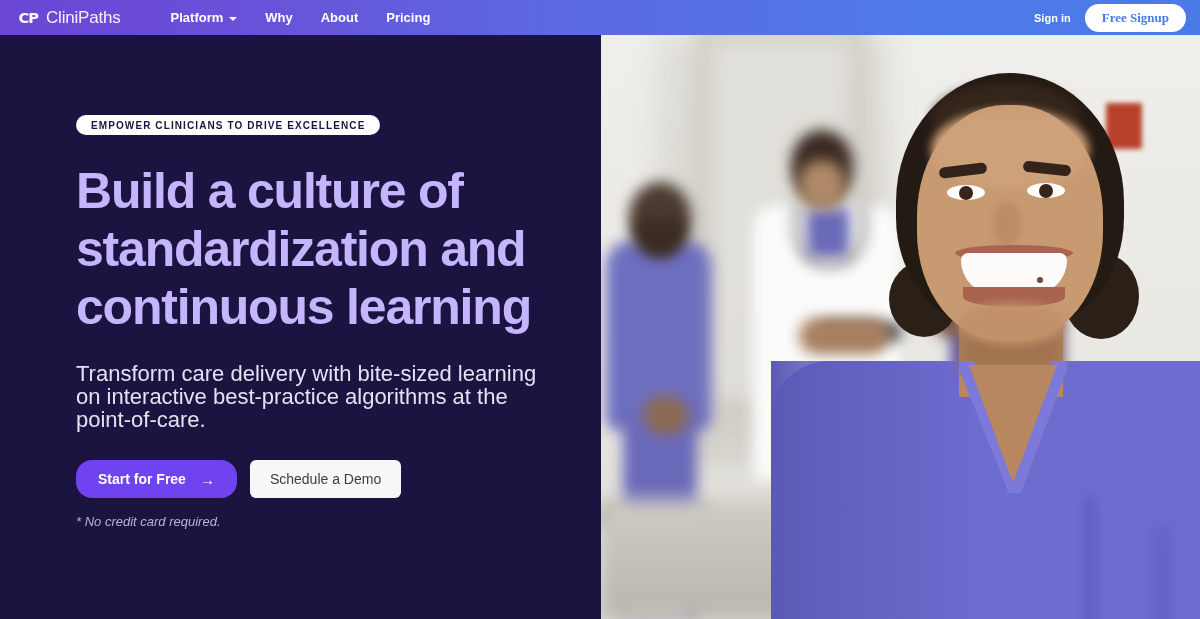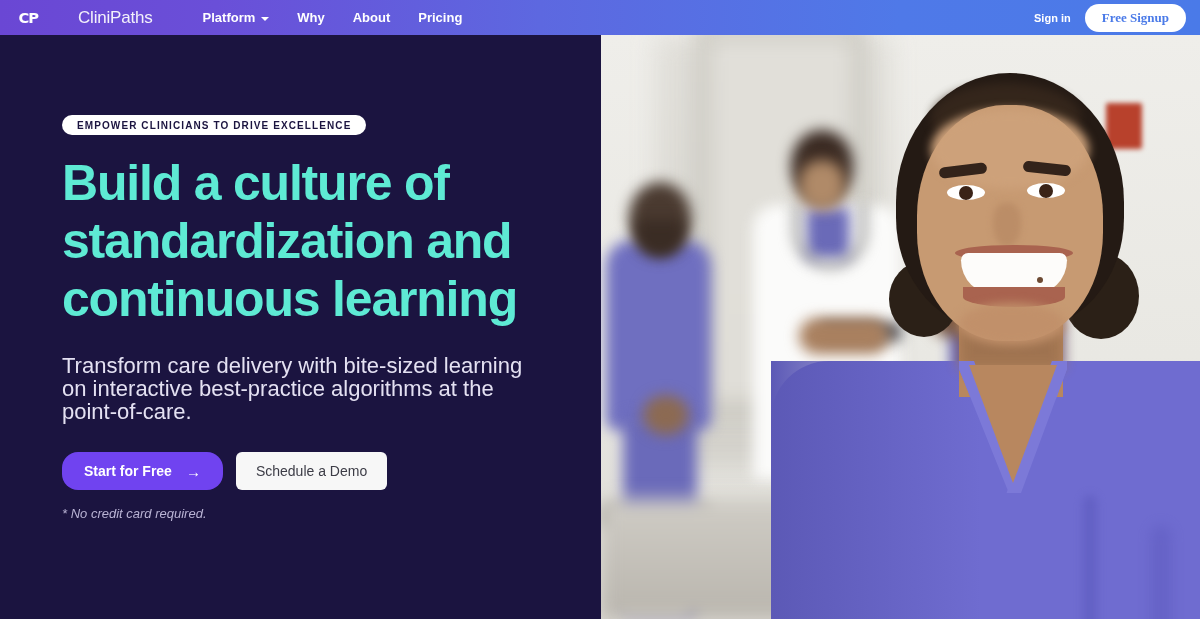--- a/index.html
+++ b/index.html
@@ -18,21 +18,21 @@
     display:flex; align-items:center; z-index:20;
   }
   .brand { display:flex; align-items:center; gap:7px; margin-left:17px;text-align:center; }
   .brand-mark {
     width:22px; height:21px; border-radius:5px;
     display:flex; align-items:center; justify-content:center;
     font-weight:bold; font-size:14px; color:#fff;
     letter-spacing:-1px; font-family:"DejaVu Sans", sans-serif;
   }
   .brand-mark span { display:block; transform:scaleX(1.05); }
-  .brand-name { color:#f3f1fb; font-size:17px; letter-spacing:-0.2px; font-weight:400;margin-left:32px; }
+  .brand-name { color:#f3f1fb; font-size:17px; letter-spacing:-0.2px; font-weight:400; }
 
   .nav-links { display:flex; align-items:flex-start; gap:0; margin-left:36px; }
   .nav-link {
     color:#ffffff; font-size:13px; font-weight:bold;
     padding:0 14px; line-height:35px; white-space:nowrap; cursor:pointer;
     display:flex; align-items:center; gap:6px;
   }
   .caret {
     width:0; height:0; border-left:4px solid transparent;
     border-right:4px solid transparent; border-top:4px solid #ffffff;
@@ -41,31 +41,31 @@
   .nav-right { margin-left:auto; display:flex; align-items:center; gap:0; margin-right:14px; }
   .signin { color:#ffffff; font-size:11px; font-weight:bold; padding:0 14px; cursor:pointer; }
   .signup-btn {
     background:#ffffff; color:#4a7ae8; font-size:13px; font-weight:bold;
     border:none; border-radius:14px; padding:6px 17px; cursor:pointer;
     font-family:Liberation Serif, serif; white-space:nowrap;
   }
 
   
   .hero-left {
-    position:absolute; top:35px; left:4px; width:601px; height:584px;
+    position:absolute; top:35px; left:18px; width:601px; height:584px;
     background:#1b1440; padding-left:58px; padding-top:80px;
   }
   .eyebrow {
     display:inline-block; background:#ffffff; color:#1b1440;
     font-size:10px; font-weight:bold; letter-spacing:1.1px;
     padding:5px 15px 4px 15px; border-radius:11px; white-space:nowrap;
   }
   .headline {
-    color:#5eead4; font-size:50px; line-height:58px; font-weight:bold;
-    letter-spacing:-1.2px; margin-top:19px; max-width:470px;
+    color:#c4b5fd; font-size:50px; line-height:58px; font-weight:bold;
+    letter-spacing:-1.2px; margin-top:27px; max-width:470px;
   }
   .subhead {
     color:#e4e1f2; font-size:22px; line-height:23px;
     margin-top:26px; max-width:480px; font-weight:400;
   }
   .cta-row { display:flex; align-items:center; gap:13px; margin-top:29px; }
   .btn-primary {
     background:#7043f0; color:#ffffff; font-size:14px; font-weight:bold;
     border:none; border-radius:16px; padding:11px 22px; cursor:pointer;
     display:flex; align-items:center; gap:14px;

